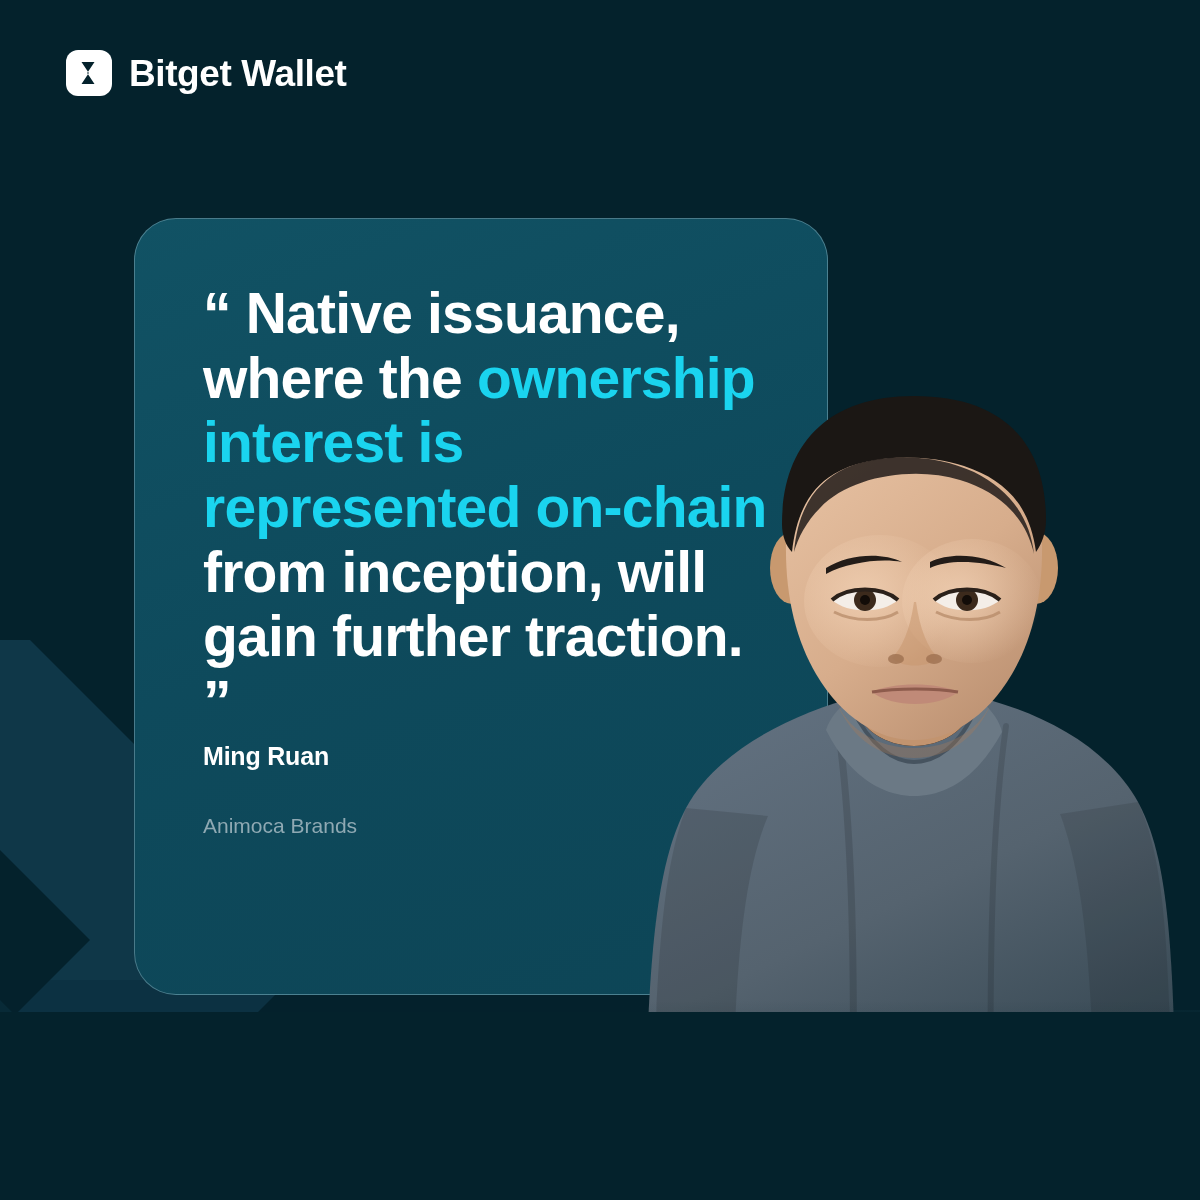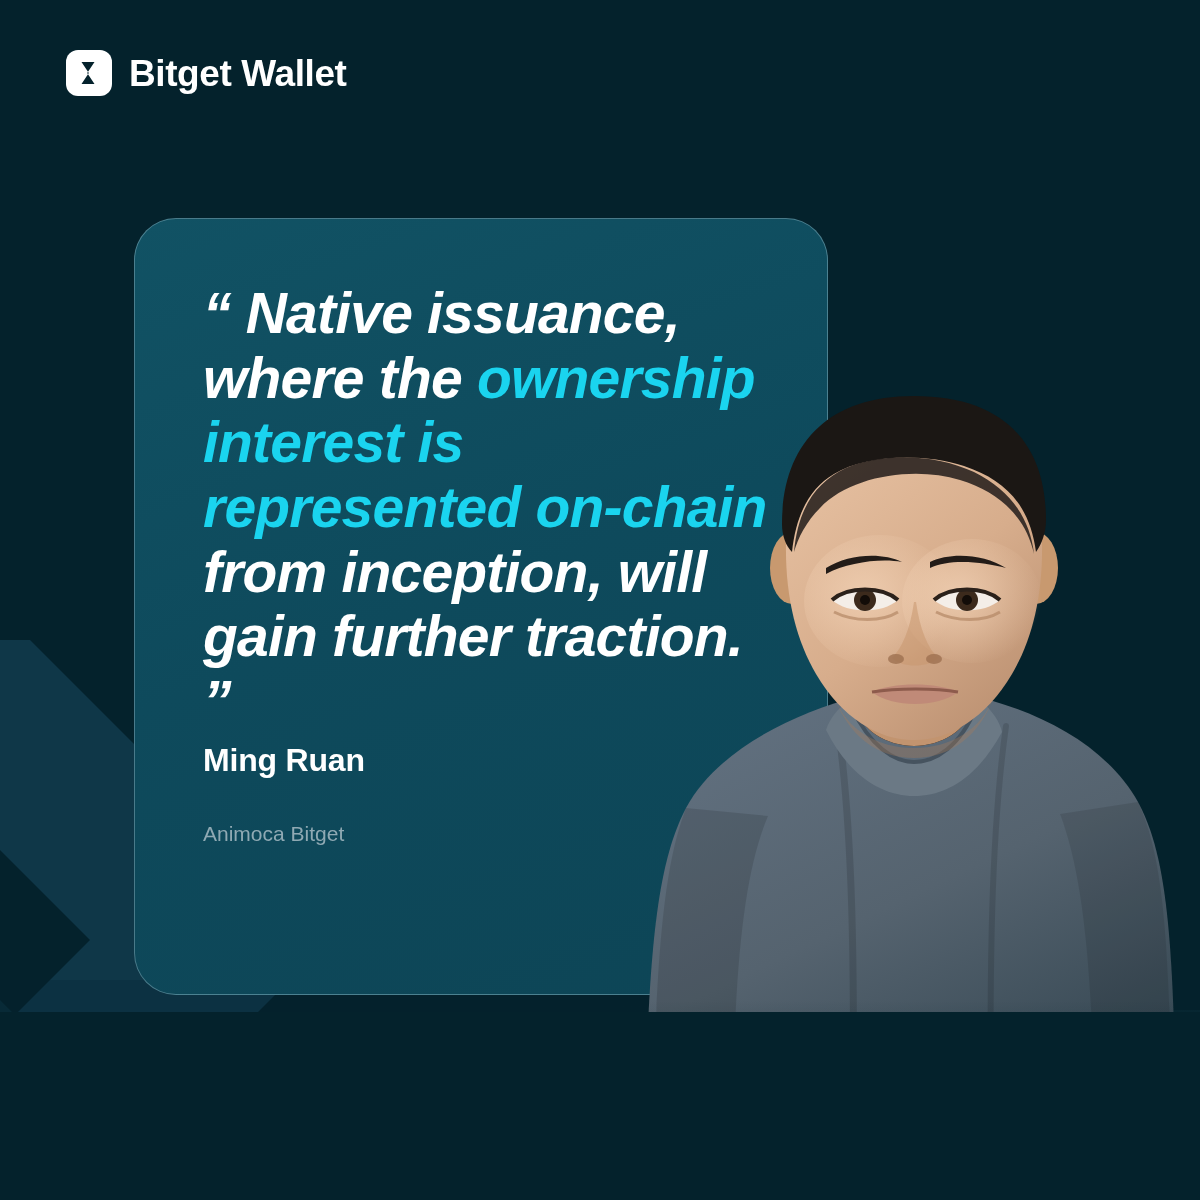--- a/index.html
+++ b/index.html
@@ -86,36 +86,35 @@
   }
 
   .quote-text {
     font-size: 57px;
     font-weight: bold;
     line-height: 1.135;
     color: #ffffff;
     letter-spacing: -0.8px;
     margin: 0;
     max-width: 580px;
-    font-style: italic;
   }
   .quote-text .accent { color: #1ad4ef; }
   .quote-mark {
     color: #ffffff;
     font-weight: bold;
   }
 
   .attribution {
     position: absolute;
     left: 68px;
     top: 524px;
     right: 40px;
   }
   .author-name {
-    font-size: 32px;
+    font-size: 25px;
     font-weight: bold;
     color: #ffffff;
     letter-spacing: -0.2px;
     line-height: 1.1;
     margin: 0 0 14px 0;
   }
   .author-role {
     font-size: 21px;
     font-weight: normal;
     color: #8fa9b3;
@@ -185,21 +184,21 @@
     <span class="brand-name">Bitget Wallet</span>
   </div>
 
   <div class="quote-card">
     <div class="quote-inner">
       <p class="quote-text"><span class="quote-mark">“</span> <span>Native issuance, where the </span><span class="accent">ownership interest is represented on-chain</span><span> from inception, will gain further traction.</span> <span class="quote-mark">”</span></p>
     </div>
 
     <div class="attribution">
       <p class="author-name">Ming Ruan</p>
-      <p class="author-role"><br><span>Animoca Bitget</span></p>
+      <p class="author-role"><br><span>Animoca Brands</span></p>
     </div>
 
   </div>
 
   <div class="portrait">
     <svg width="580" height="804" viewBox="0 0 580 804" xmlns="http://www.w3.org/2000/svg" aria-hidden="true">
       <defs>
         <linearGradient id="shirtGrad" x1="0.25" y1="0" x2="0.75" y2="1">
           <stop offset="0%" stop-color="#61707f"></stop>
           <stop offset="42%" stop-color="#55636f"></stop>

